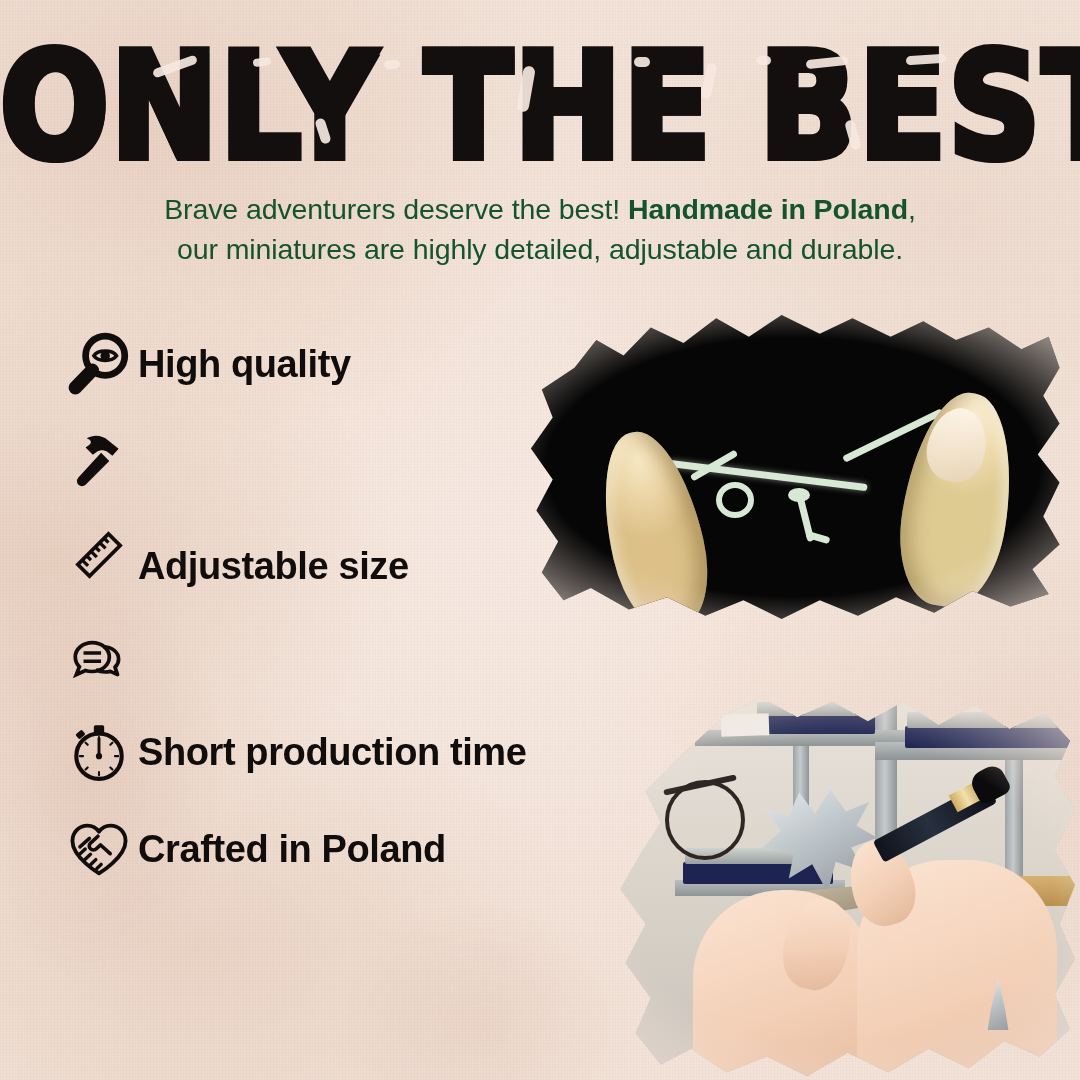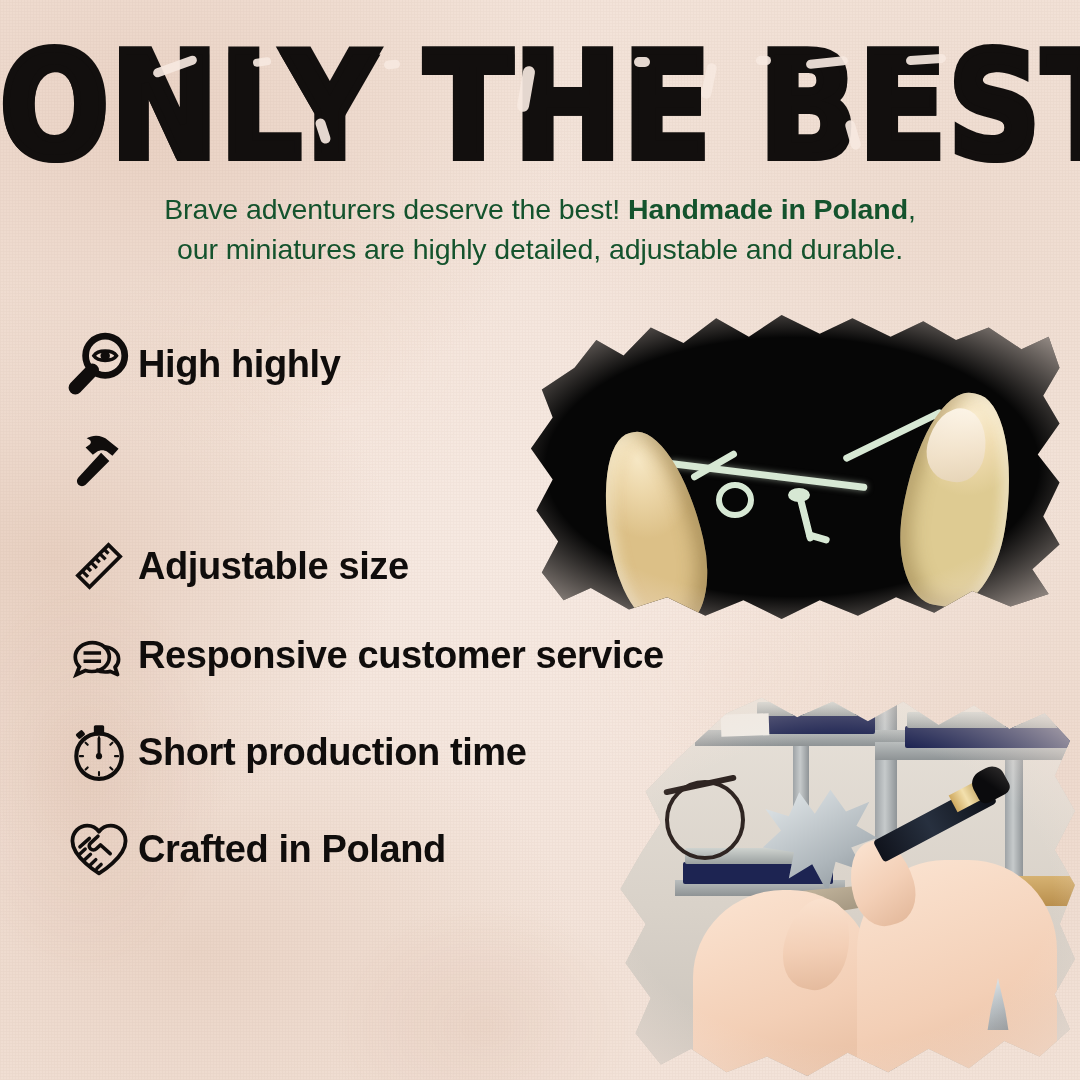--- a/index.html
+++ b/index.html
@@ -159,53 +159,52 @@
 
     <div class="frow" style="top:0px;">
       <span class="ficon">
         <svg width="66" height="66" viewBox="0 0 64 64">
           <circle cx="38" cy="24" r="19" fill="none" stroke="#100d0c" stroke-width="6.5"></circle>
           <path d="M25.5 38 L9 55" stroke="#100d0c" stroke-width="13" stroke-linecap="round"></path>
           <path d="M27 24c4-6 18-6 22 0-4 6-18 6-22 0z" fill="none" stroke="#100d0c" stroke-width="3.4"></path>
           <circle cx="38" cy="24" r="4.6" fill="#100d0c"></circle>
         </svg>
       </span>
-      <span class="flabel">High highly</span>
+      <span class="flabel">High quality</span>
     </div>
 
     <div class="frow" style="top:97px;">
       <span class="ficon">
         <svg width="66" height="66" viewBox="0 0 64 64">
           <path d="M20 10c7-4 15-3 21 2l10 8-6 7-5-4c-3-2-7-2-10 0l-4 3-7-7 4-3c2-2 1-4-1-5z" fill="#100d0c"></path>
           <path d="M34 24 L12 48a5 5 0 0 0 0 7 5 5 0 0 0 7 0L42 32z" fill="#100d0c"></path>
         </svg>
       </span>
     </div>
 
-    <div class="frow" style="top:202px;">
+    <div class="frow" style="top:188px;align-items:flex-end;">
       <span class="ficon">
         <svg width="66" height="66" viewBox="0 0 64 64">
           <g transform="rotate(-45 32 32)">
             <rect x="11" y="24" width="42" height="16" fill="none" stroke="#100d0c" stroke-width="3.6"></rect>
             <path d="M17 24v8M23 24v6M29 24v8M35 24v6M41 24v8M47 24v6" stroke="#100d0c" stroke-width="3.2"></path>
           </g>
         </svg>
       </span>
       <span class="flabel">Adjustable size</span>
     </div>
 
     <div class="frow" style="top:291px;">
       <span class="ficon">
         <svg width="66" height="66" viewBox="0 0 64 64">
           <path d="M42 34c0 8-7.5 14-17 14-2.2 0-4.3-.3-6.2-.9L10 51l3-7.6C10.5 41 9 37.7 9 34c0-8 7.5-14 16.5-14S42 26 42 34z" fill="none" stroke="#100d0c" stroke-width="3.6"></path>
           <path d="M17 30h17M17 38h17" stroke="#100d0c" stroke-width="3.4"></path>
           <path d="M36 24c8.6 0 15 5.4 15 12 0 3-1.3 5.7-3.5 7.8L50 51l-7-3.1c-1.6.4-3.3.6-5 .6-3.4 0-6.5-.9-9-2.3" fill="none" stroke="#100d0c" stroke-width="3.6" stroke-linejoin="round"></path>
         </svg>
       </span>
-      <span class="flabel">Responsive customer service</span>
     </div>
 
     <div class="frow" style="top:388px;justify-content:flex-end;">
       <span class="ficon">
         <svg width="66" height="66" viewBox="0 0 64 64">
           <circle cx="32" cy="36" r="22" fill="none" stroke="#100d0c" stroke-width="4"></circle>
           <rect x="27" y="6" width="10" height="8" rx="1.6" fill="#100d0c"></rect>
           <rect x="29.5" y="12" width="5" height="4" fill="#100d0c"></rect>
           <rect x="10" y="12" width="8" height="6" rx="1.5" fill="#100d0c" transform="rotate(-40 14 15)"></rect>
           <path d="M32 36V19" stroke="#100d0c" stroke-width="2.8" stroke-linecap="round"></path>

